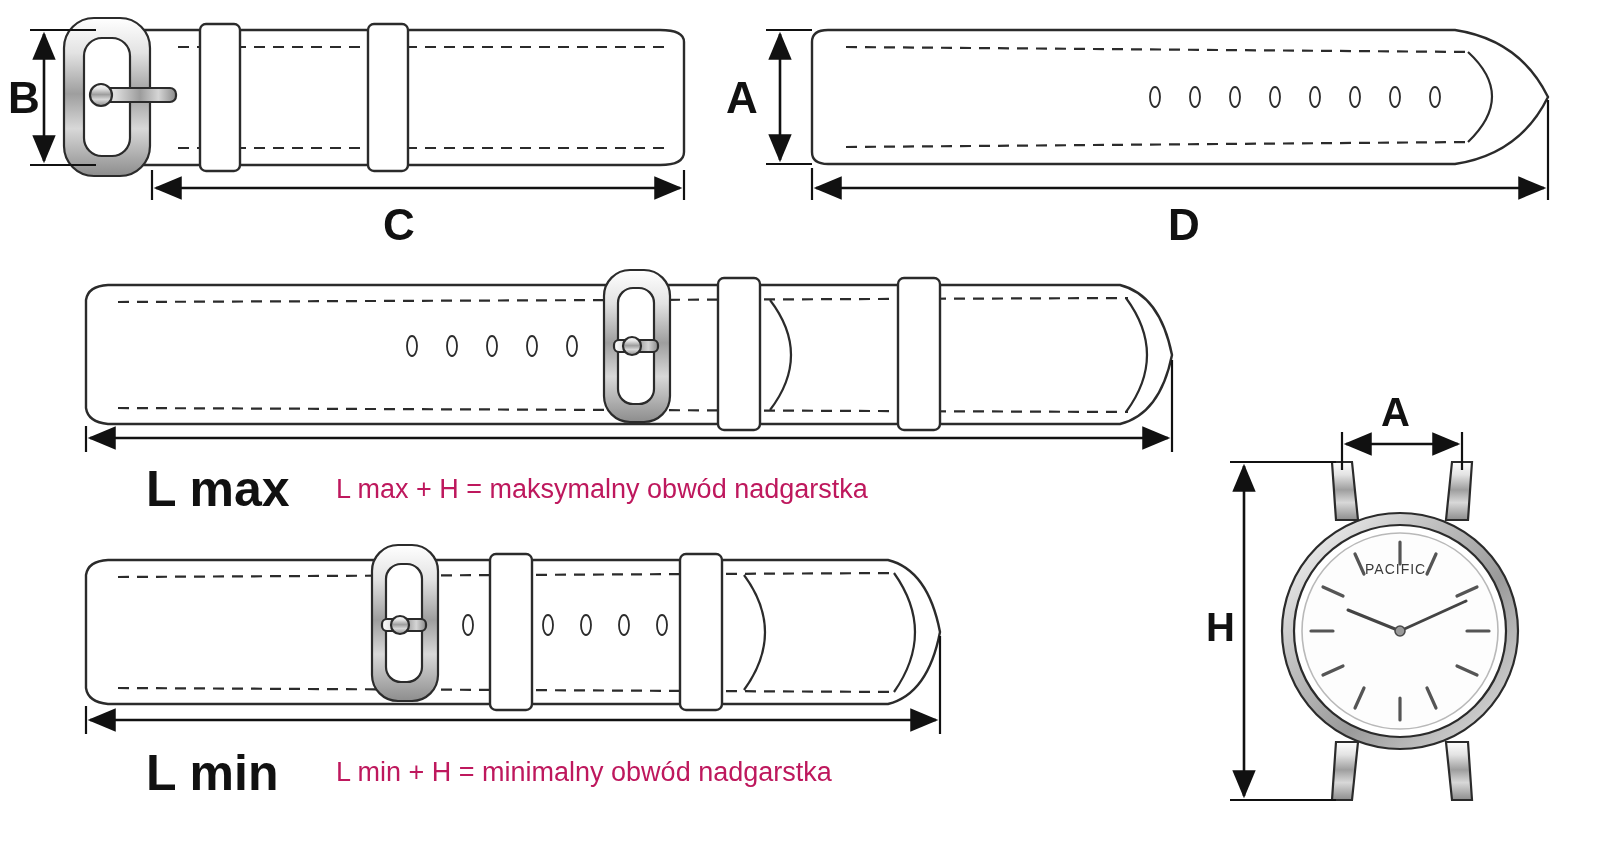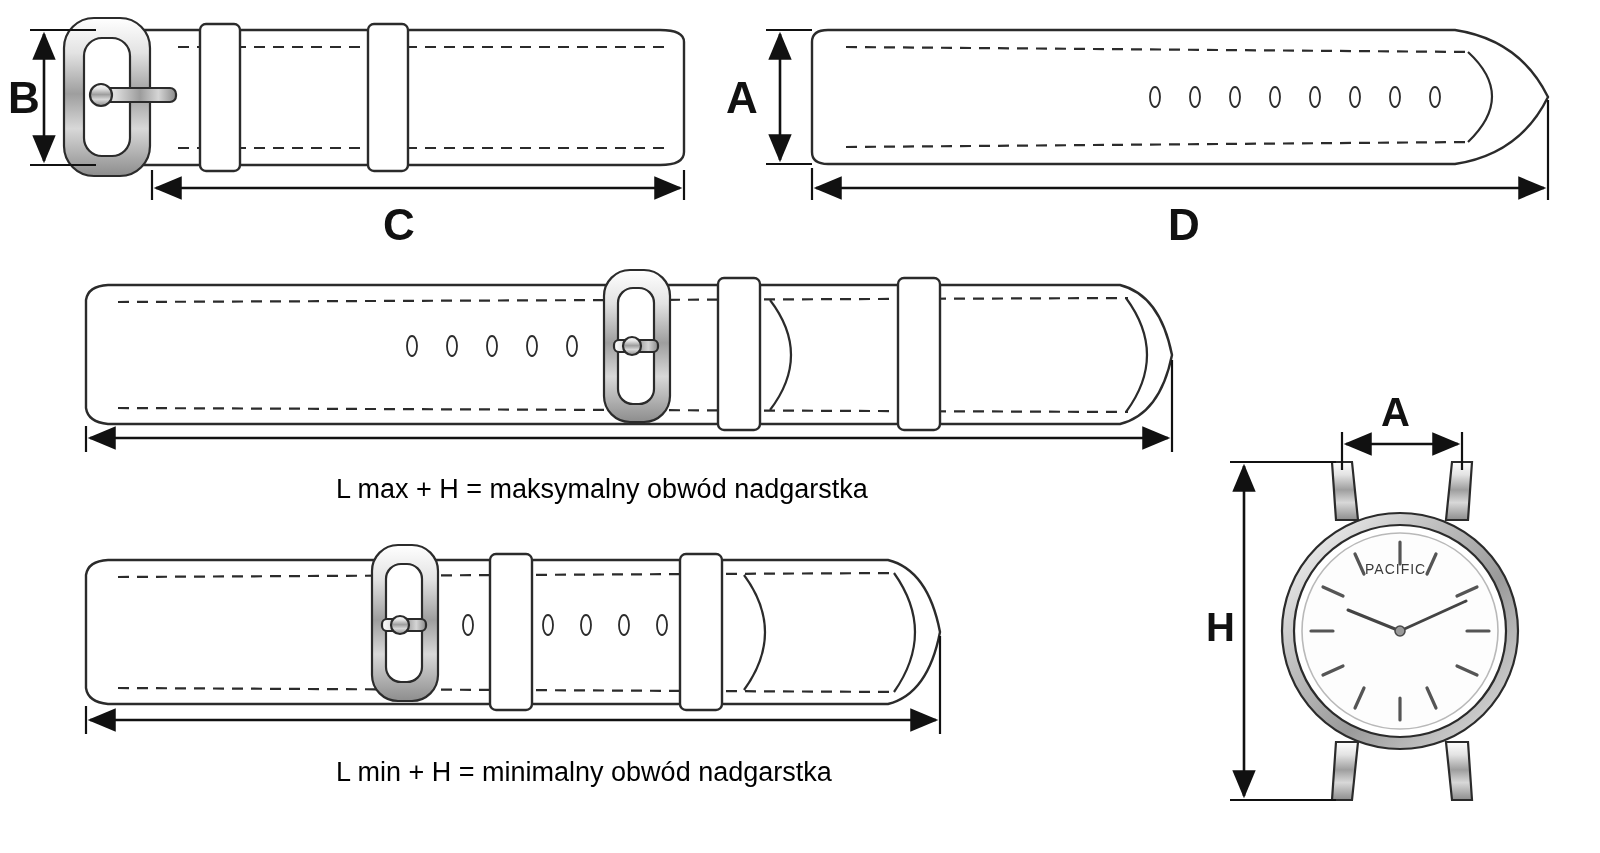--- a/index.html
+++ b/index.html
@@ -1,20 +1,20 @@
 <!DOCTYPE html>
 <html><head>
 <meta charset="utf-8">
 <style>
   html,body{margin:0;padding:0;background:#ffffff;}
   body{width:1600px;height:853px;position:relative;overflow:hidden;
        font-family:"Liberation Sans", sans-serif;color:#1a1a1a;}
   .stage{position:absolute;left:0;top:0;width:1600px;height:853px;}
   .lbl{position:absolute;font-weight:bold;color:#111;}
-  .txt{position:absolute;color:#000000;}
+  .txt{position:absolute;color:#be185d;}
   svg{position:absolute;left:0;top:0;overflow:visible;}
   .strap{fill:#ffffff;stroke:#2b2b2b;stroke-width:2.4;}
   .stitch{fill:none;stroke:#2b2b2b;stroke-width:2.2;stroke-dasharray:11 8;stroke-linecap:butt;}
   .thin{fill:none;stroke:#2b2b2b;stroke-width:2.2;}
   .hole{fill:#ffffff;stroke:#2b2b2b;stroke-width:1.8;}
   .dim{stroke:#111;stroke-width:2.6;fill:none;}
   .ext{stroke:#111;stroke-width:2.2;fill:none;}
   .buckleMetal{stroke:#2b2b2b;stroke-width:2.2;}
   .watchMetal{stroke:#2b2b2b;stroke-width:2.2;}
   .dialtick{stroke:#555;stroke-width:3.2;stroke-linecap:round;}
@@ -219,23 +219,25 @@
   </svg>
 
   <div class="lbl" style="left:8px;top:73px;font-size:44px;">B</div>
 
   <div class="lbl" style="left:383px;top:200px;font-size:44px;">C</div>
 
   <div class="lbl" style="left:726px;top:73px;font-size:44px;">A</div>
 
   <div class="lbl" style="left:1168px;top:200px;font-size:44px;">D</div>
 
+  <div class="lbl" style="left:146px;top:460px;font-size:50px;">L max</div>
 
   <div class="txt" style="left:336px;top:474px;font-size:27px;">L max + H  = maksymalny obwód nadgarstka</div>
 
+  <div class="lbl" style="left:146px;top:744px;font-size:50px;">L min</div>
 
   <div class="txt" style="left:336px;top:757px;font-size:27px;">L min + H  = minimalny obwód nadgarstka</div>
 
   <div class="lbl" style="left:1381px;top:390px;font-size:40px;">A</div>
 
   <div class="lbl" style="left:1206px;top:605px;font-size:40px;">H</div>
 
   <div class="txt" style="left:1365px;top:561px;font-size:14px;letter-spacing:1px;color:#3a3a3a;text-align:right;">PACIFIC</div>
 
 </div>

